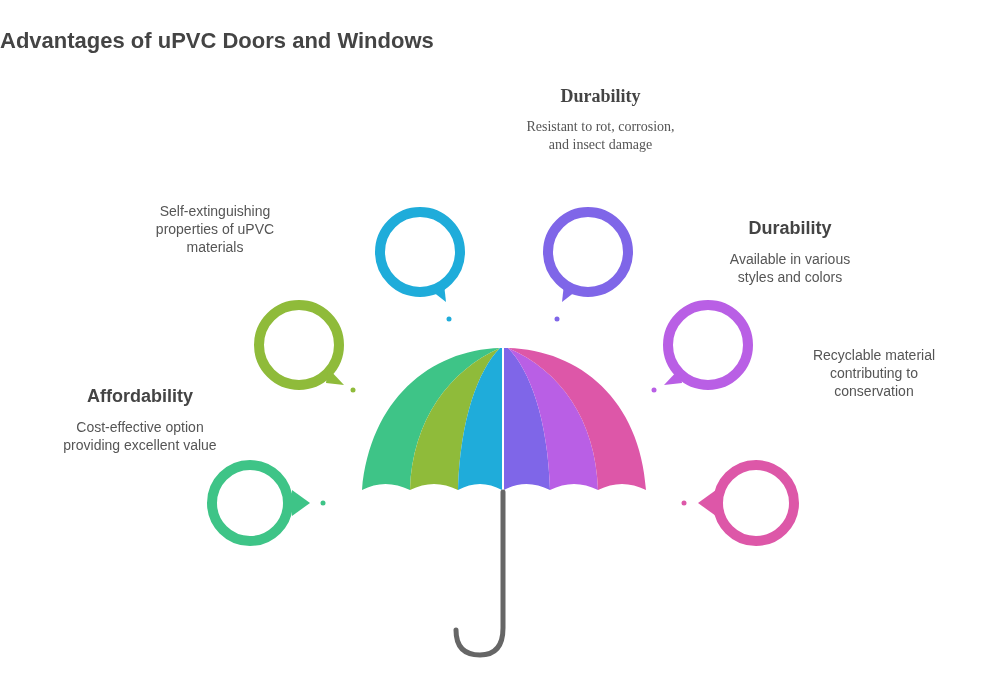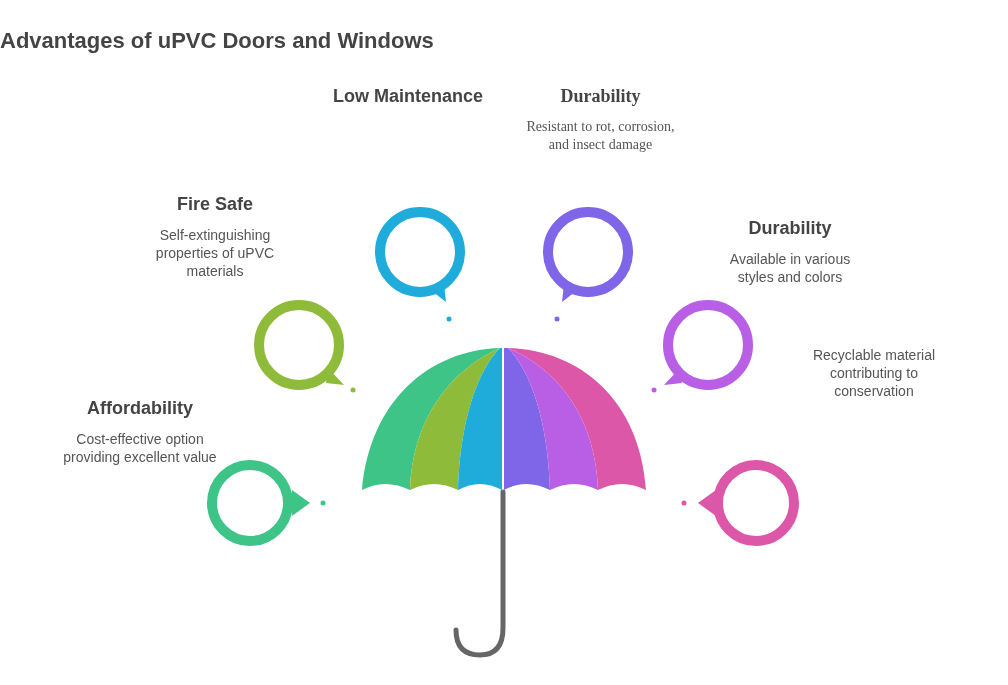--- a/index.html
+++ b/index.html
@@ -10,32 +10,30 @@
   .block { position: absolute; text-align: center; }
   .block .h { font-size: 18px; font-weight: bold; color: #444; line-height: 24px; }
   .block .d { font-size: 14px; color: #555; line-height: 18px; margin-top: 10px; }
   svg.art { position: absolute; left: 0; top: 0; }
 </style>
 </head>
 <body>
 
 <div class="title">Advantages of uPVC Doors and Windows</div>
 
-<div class="block" style="left:40px; top:384px; width:200px;margin-top:12px;">
+<div class="block" style="left:40px; top:384px; width:200px;">
   <div class="h">Affordability</div>
   <div class="d" style="width:170px;margin-left:15px;">Cost-effective option providing excellent value</div>
 </div>
 
 <div class="block" style="left:140px; top:192px; width:150px;">
-  <div class="h">Fire Safe</div>
   <div class="d">Self-extinguishing properties of uPVC materials</div>
 </div>
 
 <div class="block" style="left:318px; top:84px; width:180px;">
-  <div class="h">Low Maintenance</div>
 </div>
 
 <div class="block" style="left:518px; top:84px; width:165px;font-family:Liberation Serif, serif;">
   <div class="h">Durability</div>
   <div class="d">Resistant to rot, corrosion, and insect damage</div>
 </div>
 
 <div class="block" style="left:715px; top:216px; width:150px;">
   <div class="h">Durability</div>
   <div class="d">Available in various styles and colors</div>

